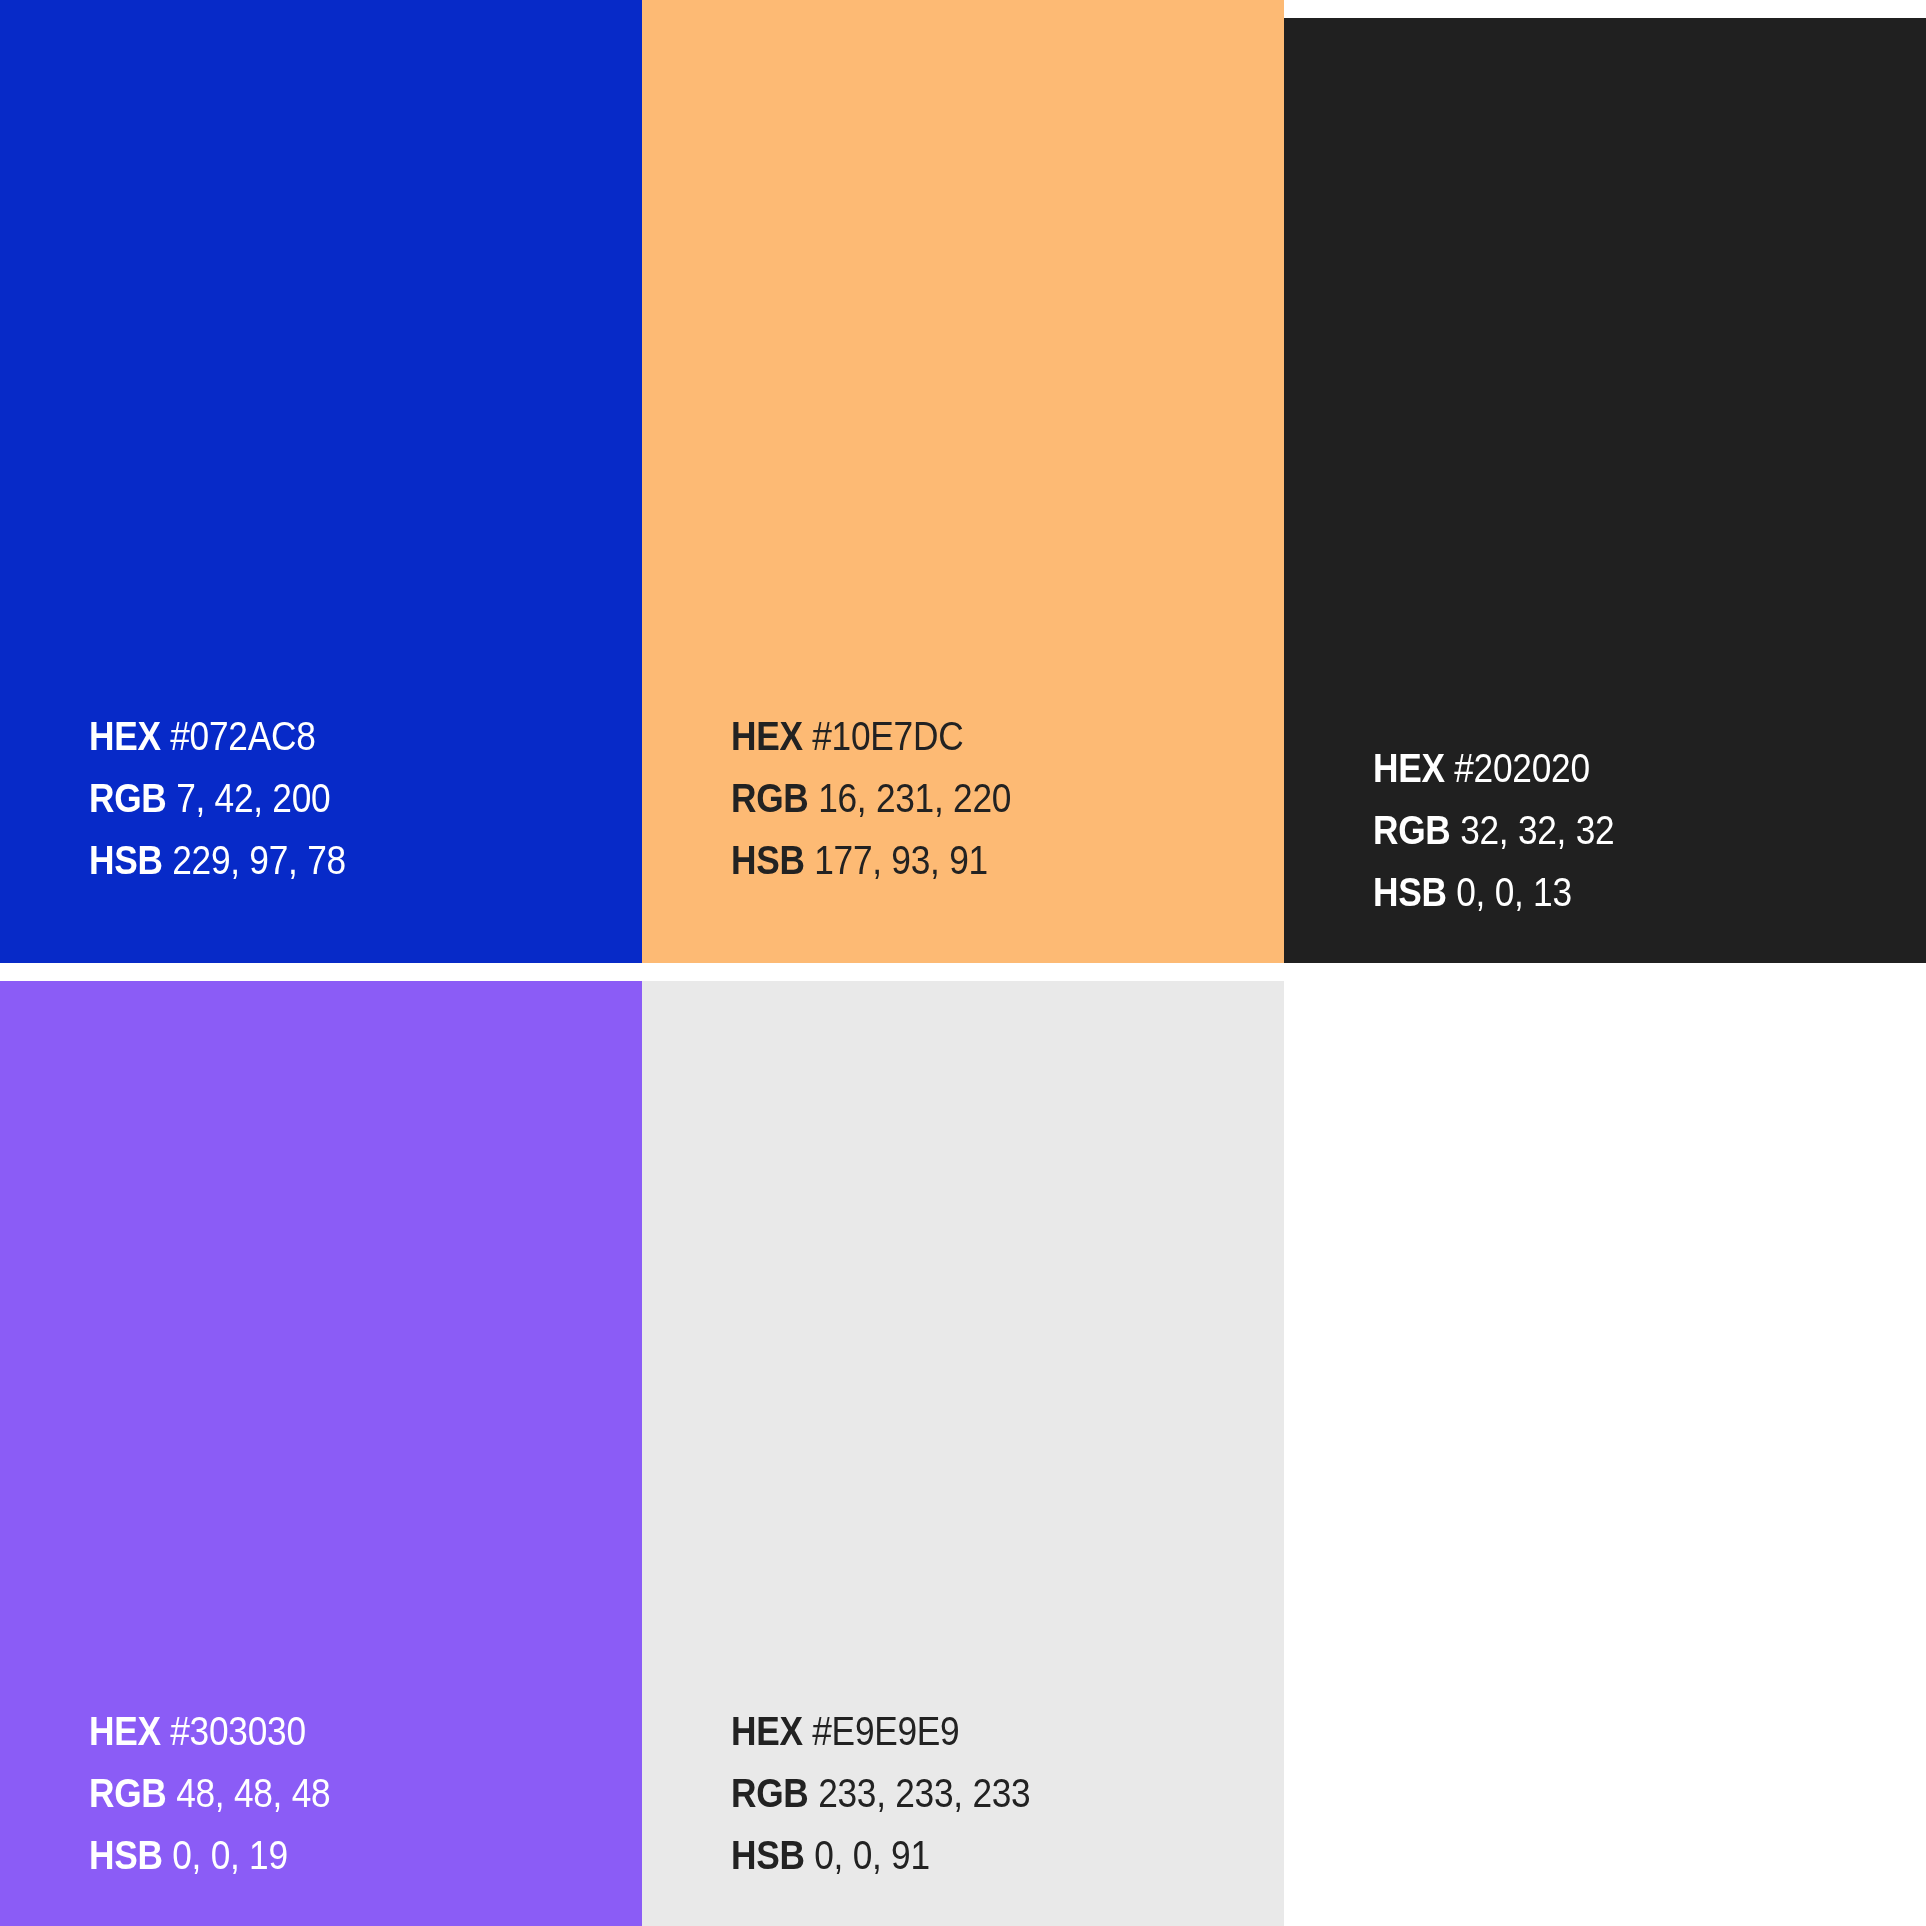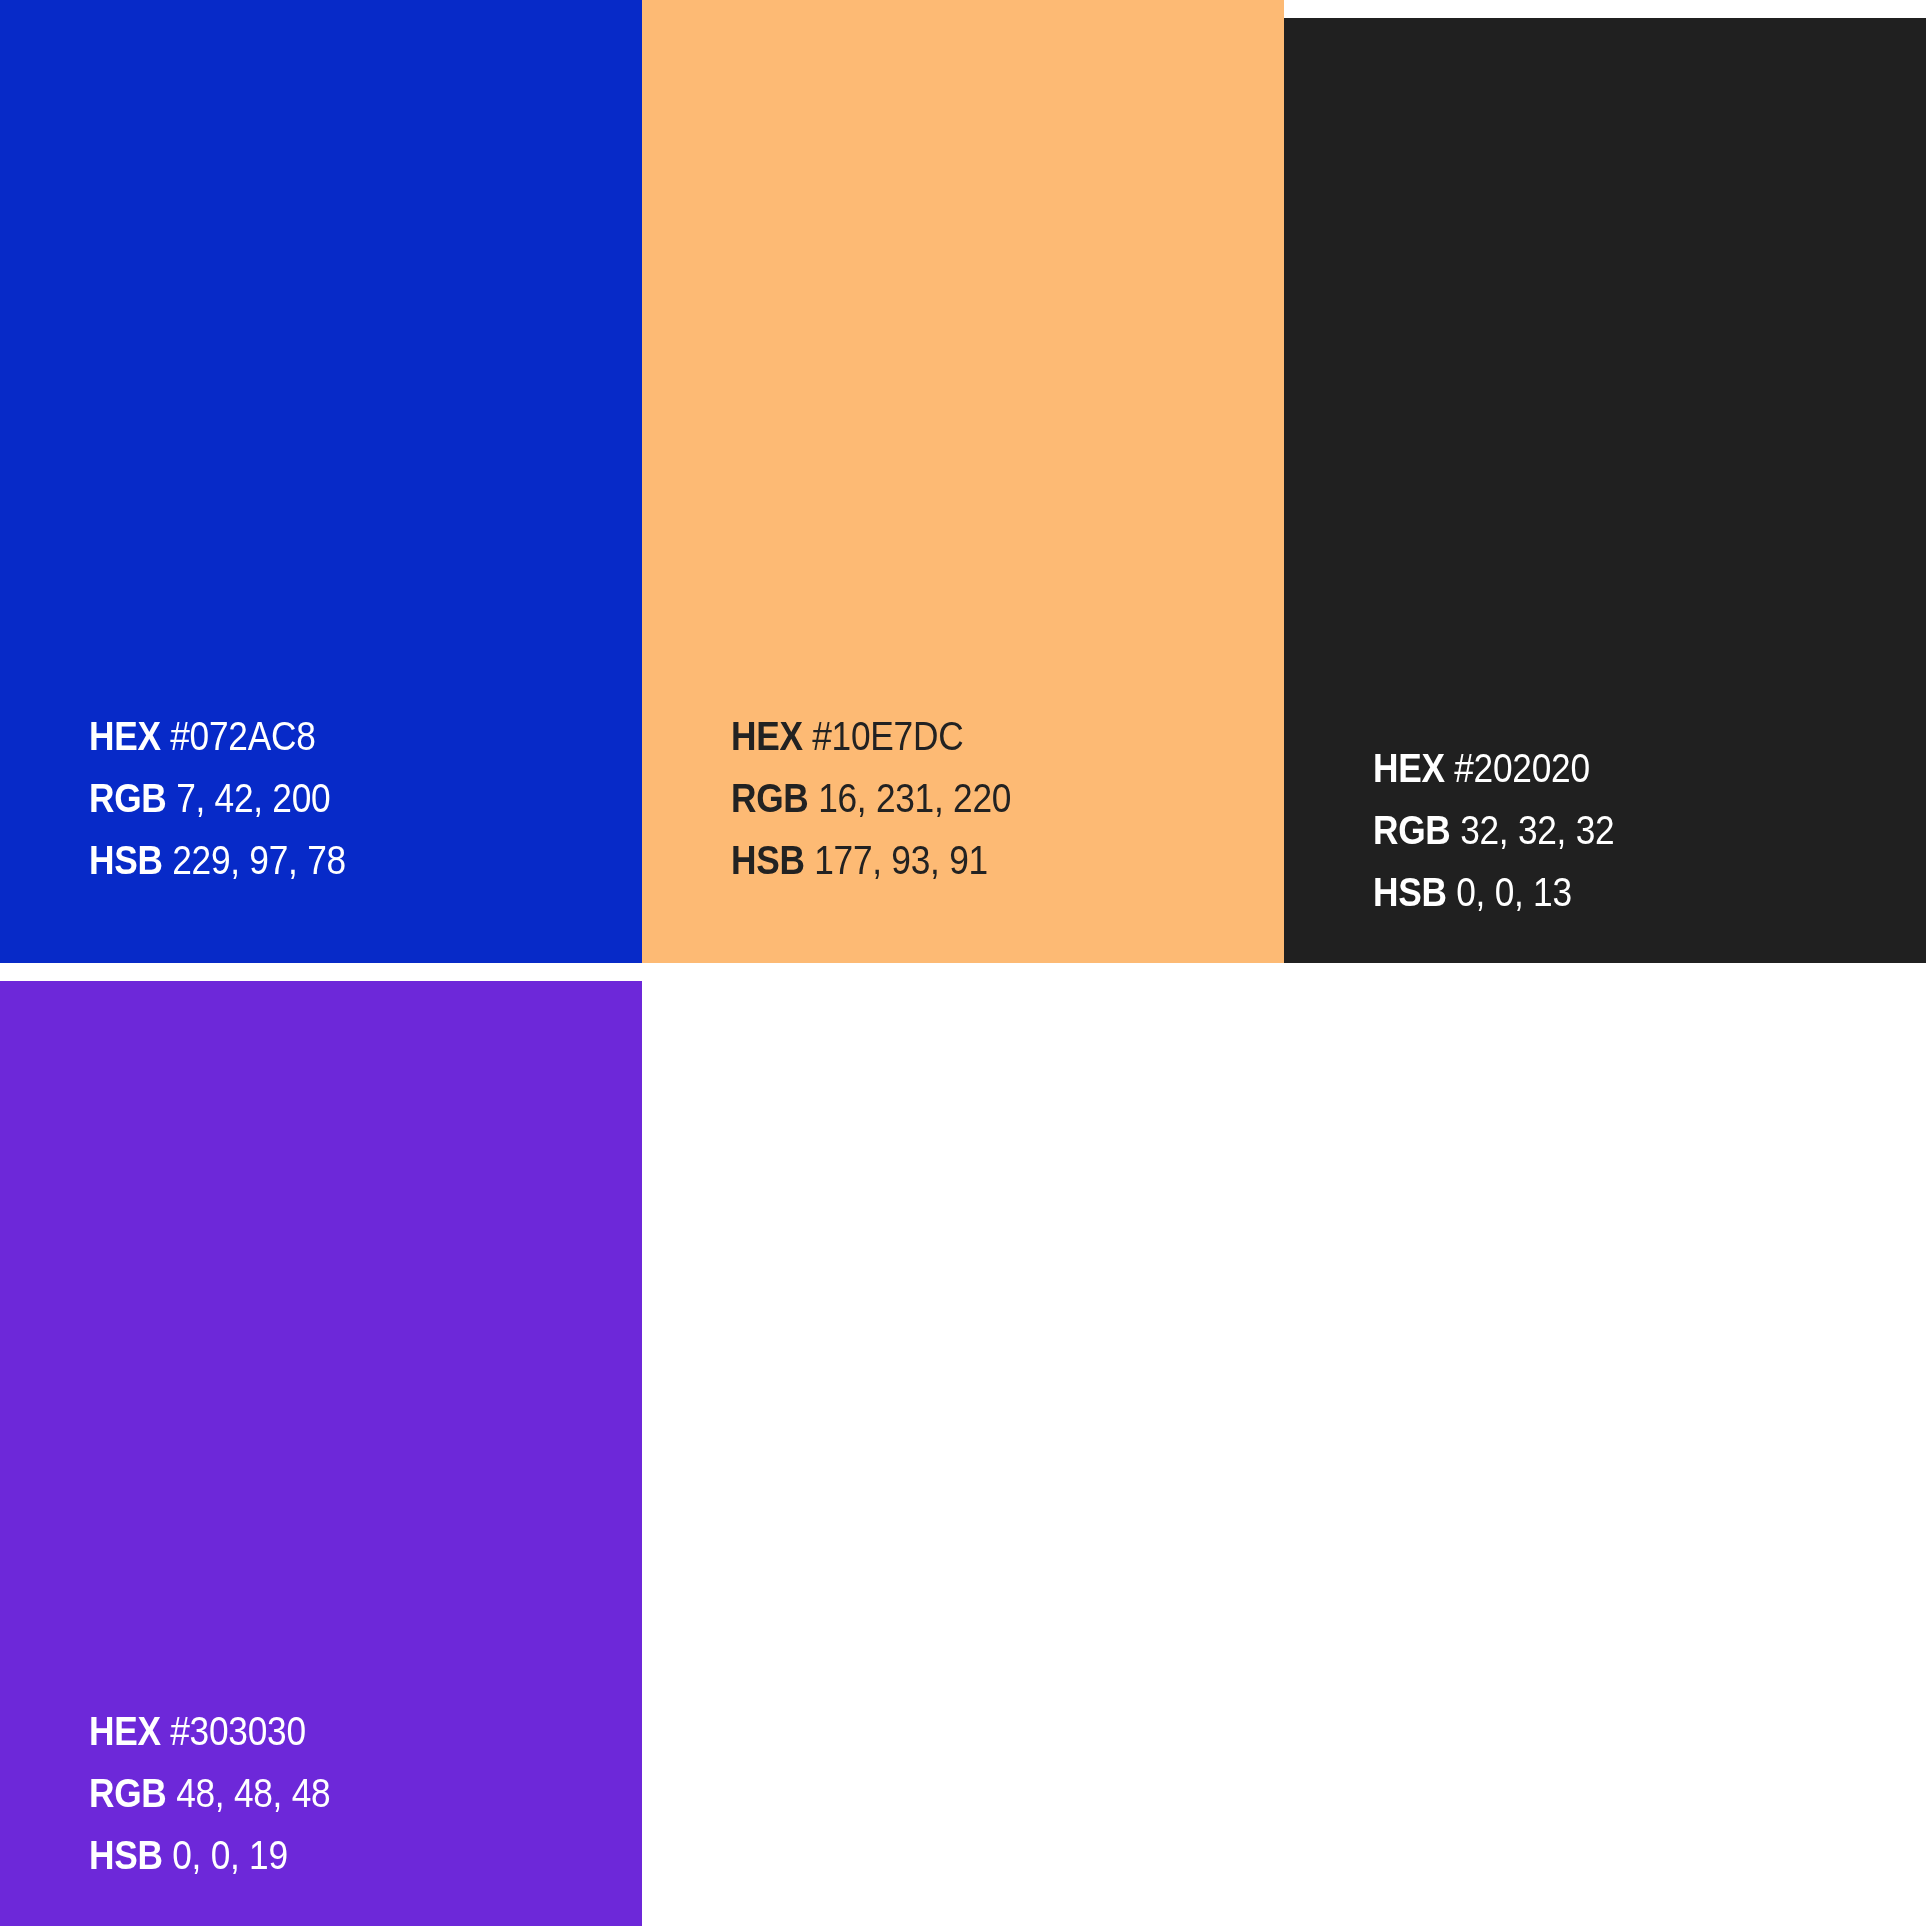--- a/index.html
+++ b/index.html
@@ -118,32 +118,48 @@
         <span class="spec-label">RGB</span> 
         <span class="spec-value">32, 32, 32</span>
       </div>
       <div class="spec-line">
         <span class="spec-label">HSB</span> 
         <span class="spec-value">0, 0, 13</span>
       </div>
     </div>
   </div>
 
-  <div class="swatch row-bottom text-light" style="background-color: #6d28d9;">
+  <div class="swatch row-bottom text-light" style="background-color: #8b5cf6;">
     <div class="spec-list">
       <div class="spec-line">
         <span class="spec-label">HEX</span> 
         <span class="spec-value">#303030</span>
       </div>
       <div class="spec-line">
         <span class="spec-label">RGB</span> 
         <span class="spec-value">48, 48, 48</span>
       </div>
       <div class="spec-line">
         <span class="spec-label">HSB</span> 
         <span class="spec-value">0, 0, 19</span>
       </div>
     </div>
   </div>
 
+  <div class="swatch row-bottom text-dark" style="background-color: rgb(233, 233, 233);">
+    <div class="spec-list">
+      <div class="spec-line">
+        <span class="spec-label">HEX</span> 
+        <span class="spec-value">#E9E9E9</span>
+      </div>
+      <div class="spec-line">
+        <span class="spec-label">RGB</span> 
+        <span class="spec-value">233, 233, 233</span>
+      </div>
+      <div class="spec-line">
+        <span class="spec-label">HSB</span> 
+        <span class="spec-value">0, 0, 91</span>
+      </div>
+    </div>
+  </div>
 
 </div>
 
 
 </body></html>

